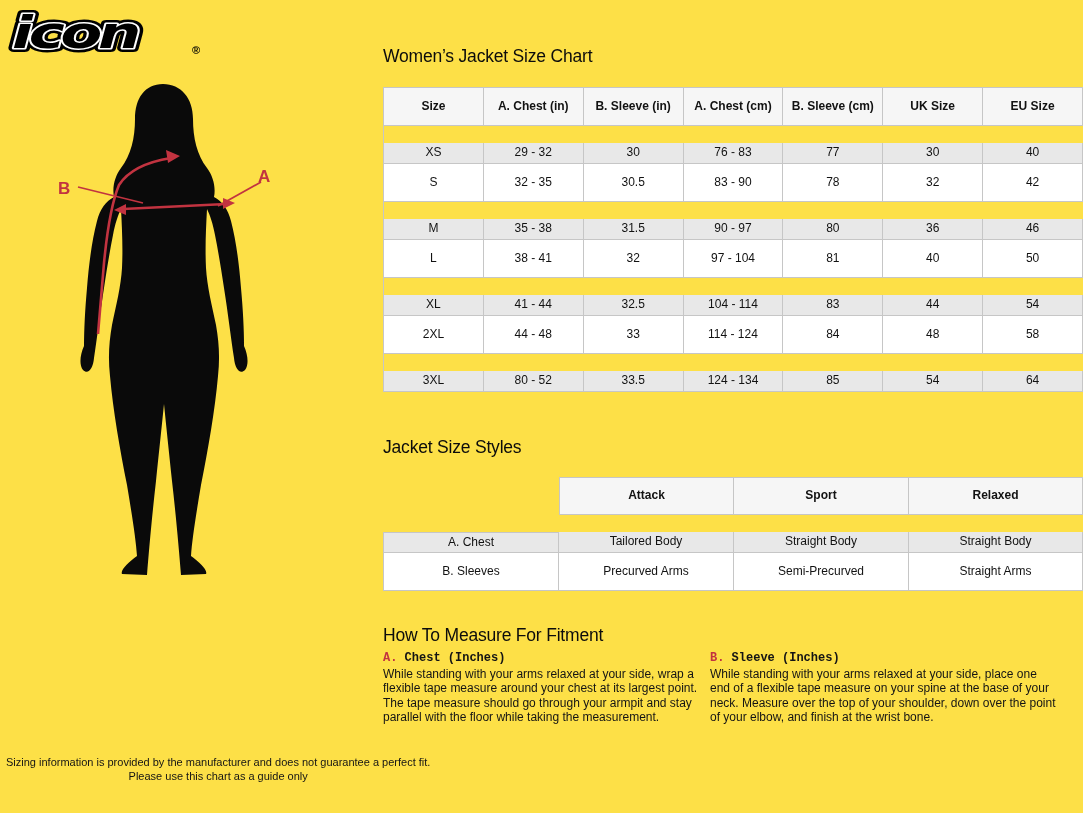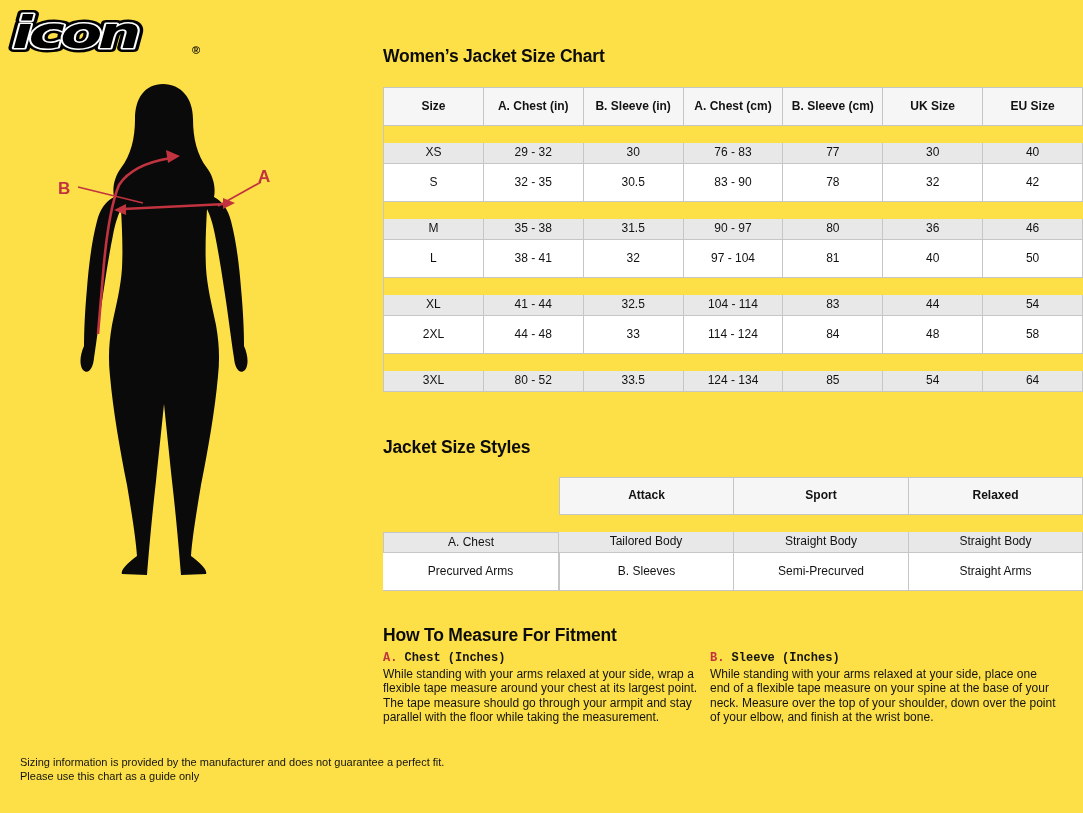--- a/index.html
+++ b/index.html
@@ -14,21 +14,21 @@
   body{font-family:"Liberation Sans","DejaVu Sans",sans-serif;color:var(--text);}
   .page{position:relative;width:1083px;height:813px;background:#fde047;overflow:hidden;}
 
   
   .logo{position:absolute;left:6px;top:4px;width:210px;height:54px;}
 
   
   .figure{position:absolute;left:30px;top:58px;width:330px;height:560px;}
 
   
-  .sec-title{position:absolute;left:383px;font-size:17.5px;font-weight:bold;letter-spacing:-0.2px;color:#0c0c0c;text-align:right;}
+  .sec-title{position:absolute;left:383px;font-size:17.5px;font-weight:normal;letter-spacing:-0.2px;color:#0c0c0c;text-align:right;}
   #title-sizes{top:46px;}
   #title-styles{top:437px;}
   #title-measure{top:625px;}
 
   
   .tbl{position:absolute;left:383px;display:grid;grid-auto-rows:38px;font-size:12px;}
   .cell{display:flex;align-items:center;justify-content:center;border-right:1px solid var(--border);border-bottom:1px solid var(--border);background:#fff;text-align:center;line-height:1.1;}
   .cell.head{background:var(--headbg);font-weight:bold;}
   .cell.stripe{background:var(--stripe);margin-top:17px;}
   .cell.bt{border-top:1px solid var(--border);}
@@ -38,21 +38,21 @@
   #style-table{top:477px;width:700px;grid-template-columns:176px 175px 175px 174px;}
 
   
   .measure-col{position:absolute;font-size:12px;line-height:14.6px;color:#141414;}
   #measure-a{left:383px;top:651px;width:320px;}
   #measure-b{left:710px;top:651px;width:350px;}
   .measure-head{font-weight:bold;font-size:12px;margin-bottom:1px;font-family:Liberation Mono, monospace;}
   .measure-head .pfx{color:var(--accent);}
 
   
-  .disclaimer{position:absolute;left:20px;top:756px;font-size:11px;line-height:13.5px;color:#141414;}
+  .disclaimer{position:absolute;left:6px;top:756px;font-size:11px;line-height:13.5px;color:#141414;text-align:center;}
   .footer{position:absolute;right:3px;top:816px;font-size:14px;font-weight:bold;color:#141414;font-style:italic;}
 </style>
 </head>
 <body>
 
 <div class="page">
 
   <div class="logo">
     <svg width="210" height="54" viewBox="0 0 210 54">
       <g transform="translate(6,44) scale(1.38,1)">
@@ -187,22 +187,22 @@
   <h2 class="sec-title" id="title-styles">Jacket Size Styles</h2>
   <div class="tbl" id="style-table">
       <div class="cell ghost"></div>
       <div class="cell head bt bl">Attack</div>
       <div class="cell head bt">Sport</div>
       <div class="cell head bt">Relaxed</div>
       <div class="cell stripe bl bt">A. Chest</div>
       <div class="cell stripe">Tailored Body</div>
       <div class="cell stripe">Straight Body</div>
       <div class="cell stripe">Straight Body</div>
+      <div class="cell  bl">B. Sleeves</div>
       <div class="cell ">Precurved Arms</div>
-      <div class="cell  bl">B. Sleeves</div>
       <div class="cell ">Semi-Precurved</div>
       <div class="cell ">Straight Arms</div>
     </div>
 
   <h2 class="sec-title" id="title-measure">How To Measure For Fitment</h2>
 
   <div class="measure-col" id="measure-a">
     <div class="measure-head">
       <span class="pfx">A.</span><span> Chest (Inches)</span>
     </div>

